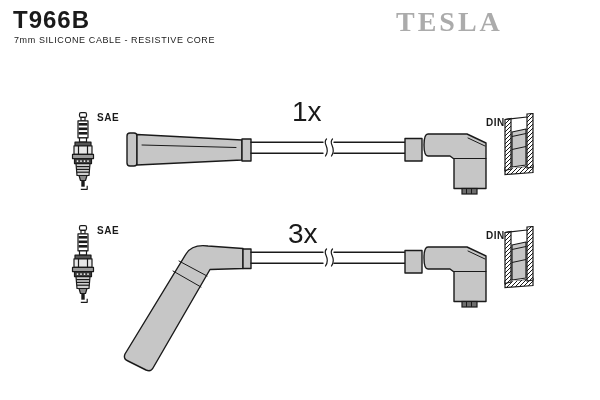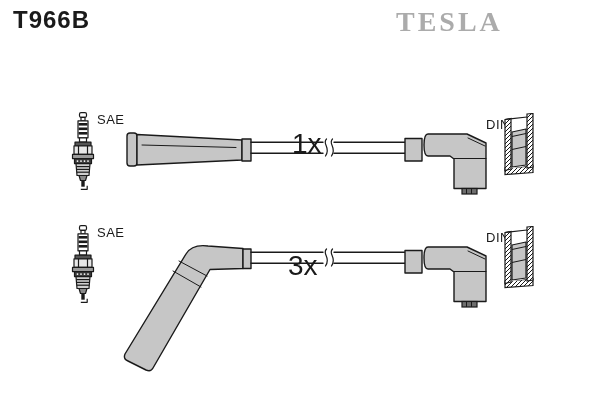--- a/index.html
+++ b/index.html
@@ -8,22 +8,22 @@
     font-family:"Liberation Sans", sans-serif;color:var(--line-black,#1a1a1a);
   }
   .abs{position:absolute;}
   .part-number{left:13px;top:6px;font-size:24px;font-weight:bold;letter-spacing:1px;}
   .subtitle{left:14px;top:35px;font-size:9px;letter-spacing:.6px;}
   .brand{
     left:396px;top:7px;font-family:"Liberation Serif", serif;font-weight:bold;
     font-size:28px;letter-spacing:3px;color:var(--brand-gray,#ababab);
     transform:scaleY(.95);transform-origin:top left;
   }
-  .std-label{font-size:13px;font-weight:normal;letter-spacing:.5px;}
-  .qty{font-size:28px;font-weight:400;margin-top:32px;}
+  .std-label{font-size:10px;font-weight:bold;letter-spacing:.5px;}
+  .qty{font-size:28px;font-weight:400;}
   
   .boot{fill:var(--boot-gray,#c6c6c6);stroke:var(--line-black,#1a1a1a);stroke-width:1.4;stroke-linejoin:round;}
   .ln{fill:none;stroke:var(--line-black,#1a1a1a);stroke-width:1.2;stroke-linecap:round;}
   .thin{stroke-width:1;}
   .dark{fill:#6e6e6e;stroke:var(--line-black,#1a1a1a);stroke-width:1.2;}
 </style>
 </head>
 <body>
 
 <div class="canvas">
@@ -80,20 +80,21 @@
         <polygon points="23,1 29,0.5 29,54 23,55" fill="url(#hatch)" stroke="#1a1a1a" stroke-width="1.2"></polygon>
         <line x1="1" y1="6.5" x2="23" y2="4" stroke="#1a1a1a" stroke-width="1.2"></line>
         <polygon points="8,19 22,16 22,52 8,54" fill="#c6c6c6" stroke="#1a1a1a" stroke-width="1.2" stroke-linejoin="round"></polygon>
         <line x1="8" y1="23.5" x2="22" y2="20.5" stroke="#1a1a1a" stroke-width="1"></line>
         <line x1="8" y1="36.5" x2="22" y2="33.5" stroke="#1a1a1a" stroke-width="1"></line>
       </g>
     </defs>
   </svg>
 
   <div class="abs part-number">T966B</div>
+  <div class="abs subtitle">7mm SILICONE CABLE - RESISTIVE CORE</div>
   <div class="abs brand">TESLA</div>
 
   <svg class="abs" style="left:68px;top:112px" width="30" height="80" viewBox="0 0 30 80">
     <use href="#spark-plug"></use>
   </svg>
   <div class="abs std-label" style="left:97px;top:112px">SAE</div>
 
   <div class="abs qty" style="left:292px;top:96px">1x</div>
 
   <svg class="abs" style="left:120px;top:100px" width="370" height="100" viewBox="0 0 370 100">

